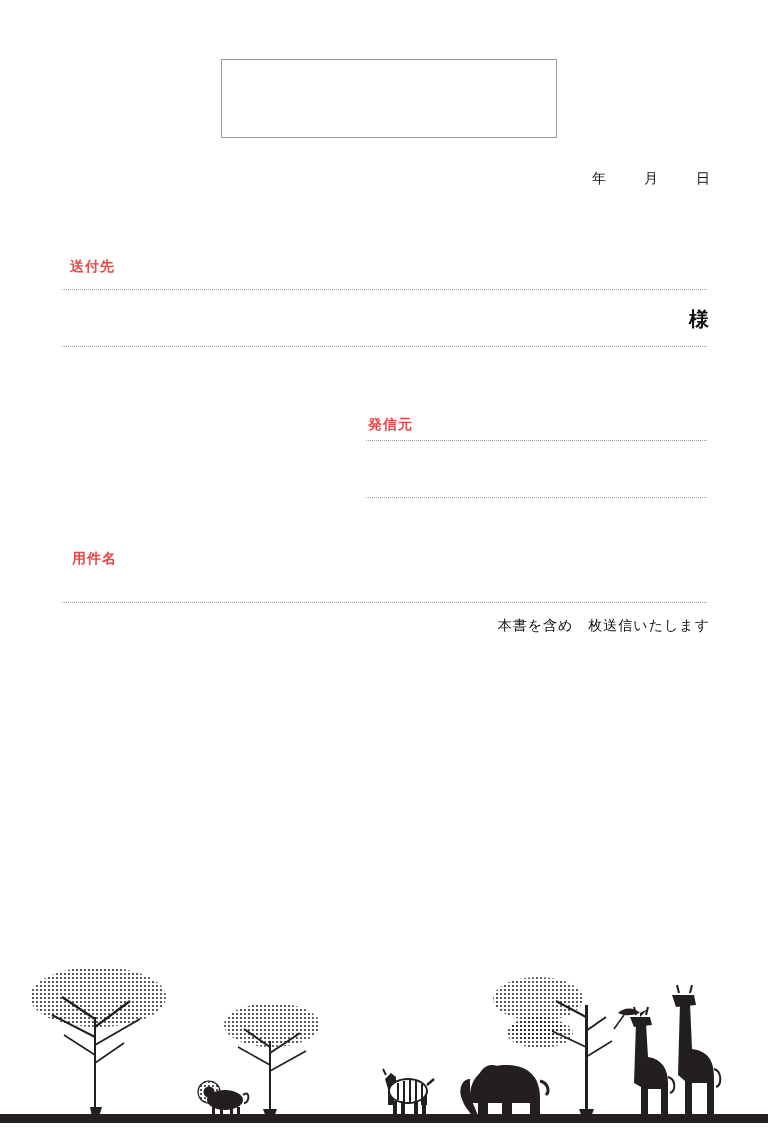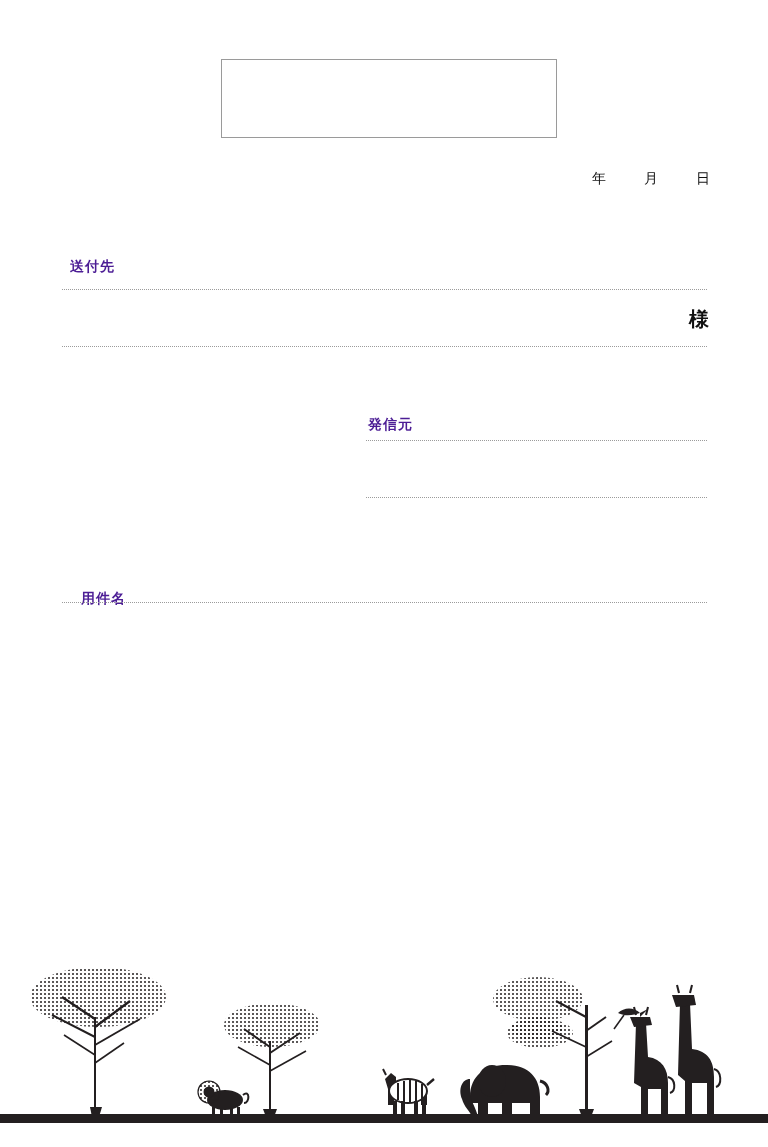--- a/index.html
+++ b/index.html
@@ -46,21 +46,21 @@
     font-size: 14px;
     color: #111111;
   }
   .date-row span { display: inline-block; }
 
   
   .lbl {
     position: absolute;
     font-size: 14px;
     font-weight: bold;
-    color: #4c1d95;
+    color: #ef4444;
     letter-spacing: 1px;
   }
 
   
   .rule {
     position: absolute;
     border-top: 1px dotted #9b9b9b;
     height: 0;
   }
 
@@ -115,23 +115,24 @@
 
   <div class="lbl" style="left:70px; top:258px;">送付先</div>
   <div class="rule" style="left:62px; top:289px; width:645px;"></div>
   <div class="sama">様</div>
   <div class="rule" style="left:62px; top:346px; width:645px;"></div>
 
   <div class="lbl" style="left:368px; top:416px;">発信元</div>
   <div class="rule" style="left:366px; top:440px; width:341px;"></div>
   <div class="rule" style="left:366px; top:497px; width:341px;"></div>
 
-  <div class="lbl" style="left:81px; top:550px;margin-top:40px;">用件名</div>
+  <div class="lbl" style="left:72px; top:550px;">用件名</div>
   <div class="rule" style="left:62px; top:602px; width:645px;"></div>
 
+  <div class="note">本書を含め　枚送信いたします</div>
 
   <div class="savanna">
     <svg width="768" height="190" viewBox="0 0 768 190" xmlns="http://www.w3.org/2000/svg">
       <defs>
         <pattern id="dots" width="4" height="4" patternUnits="userSpaceOnUse">
           <circle cx="1" cy="1" r="1" fill="#231f20"></circle>
         </pattern>
       </defs>
 
       <g>

